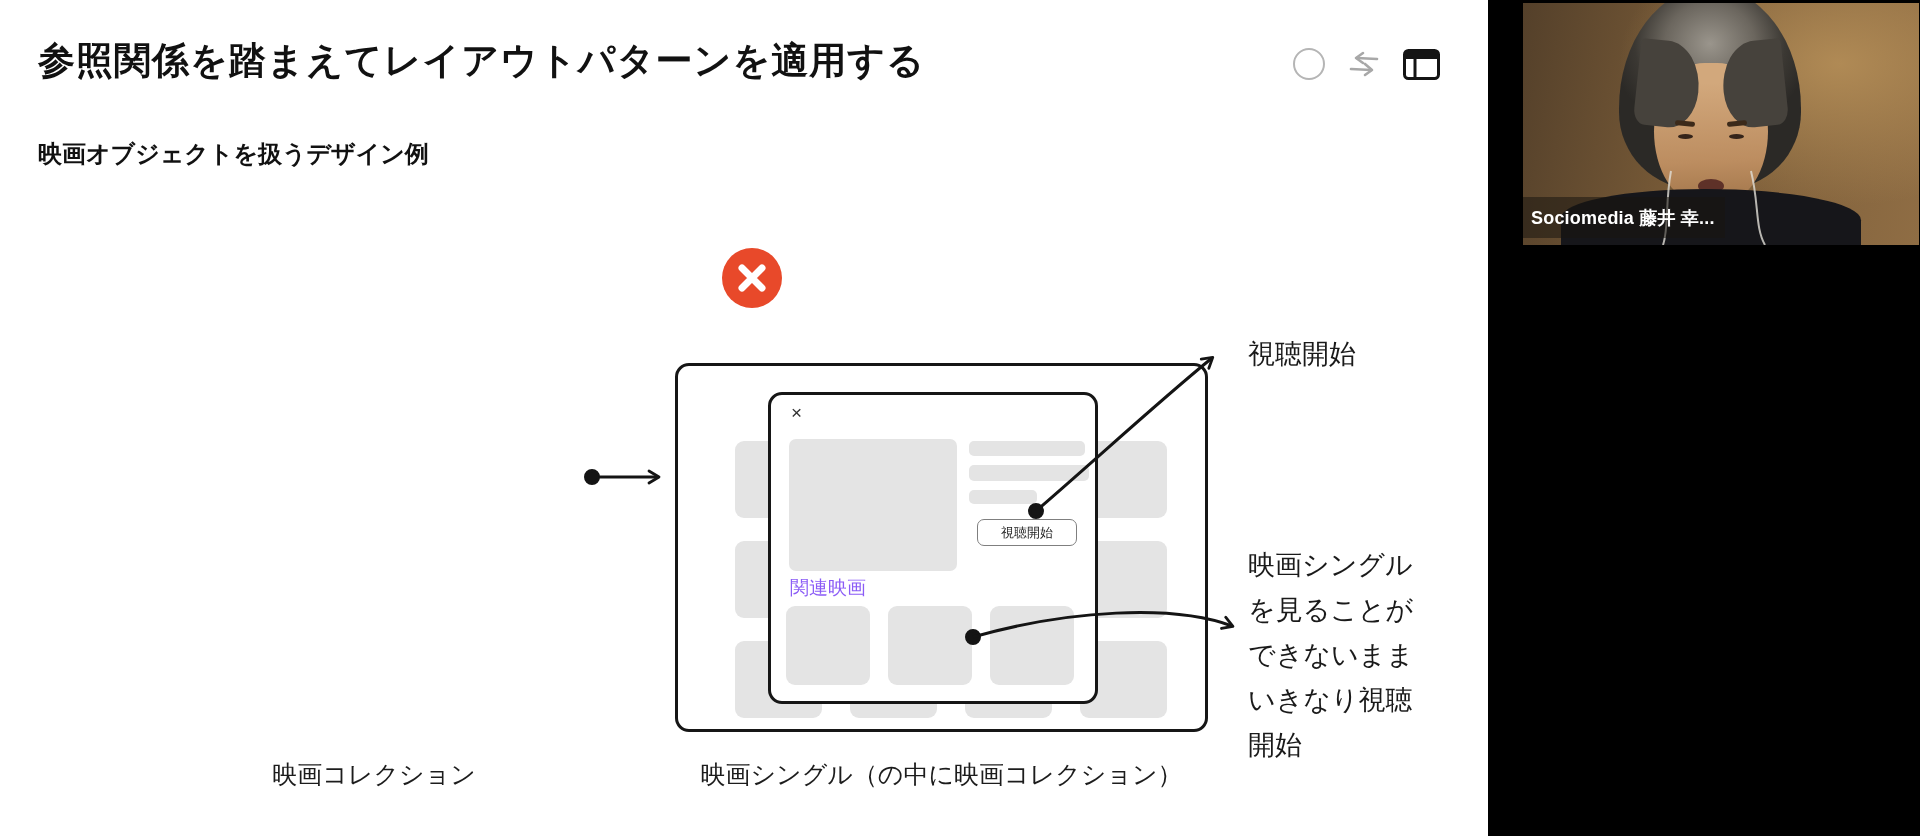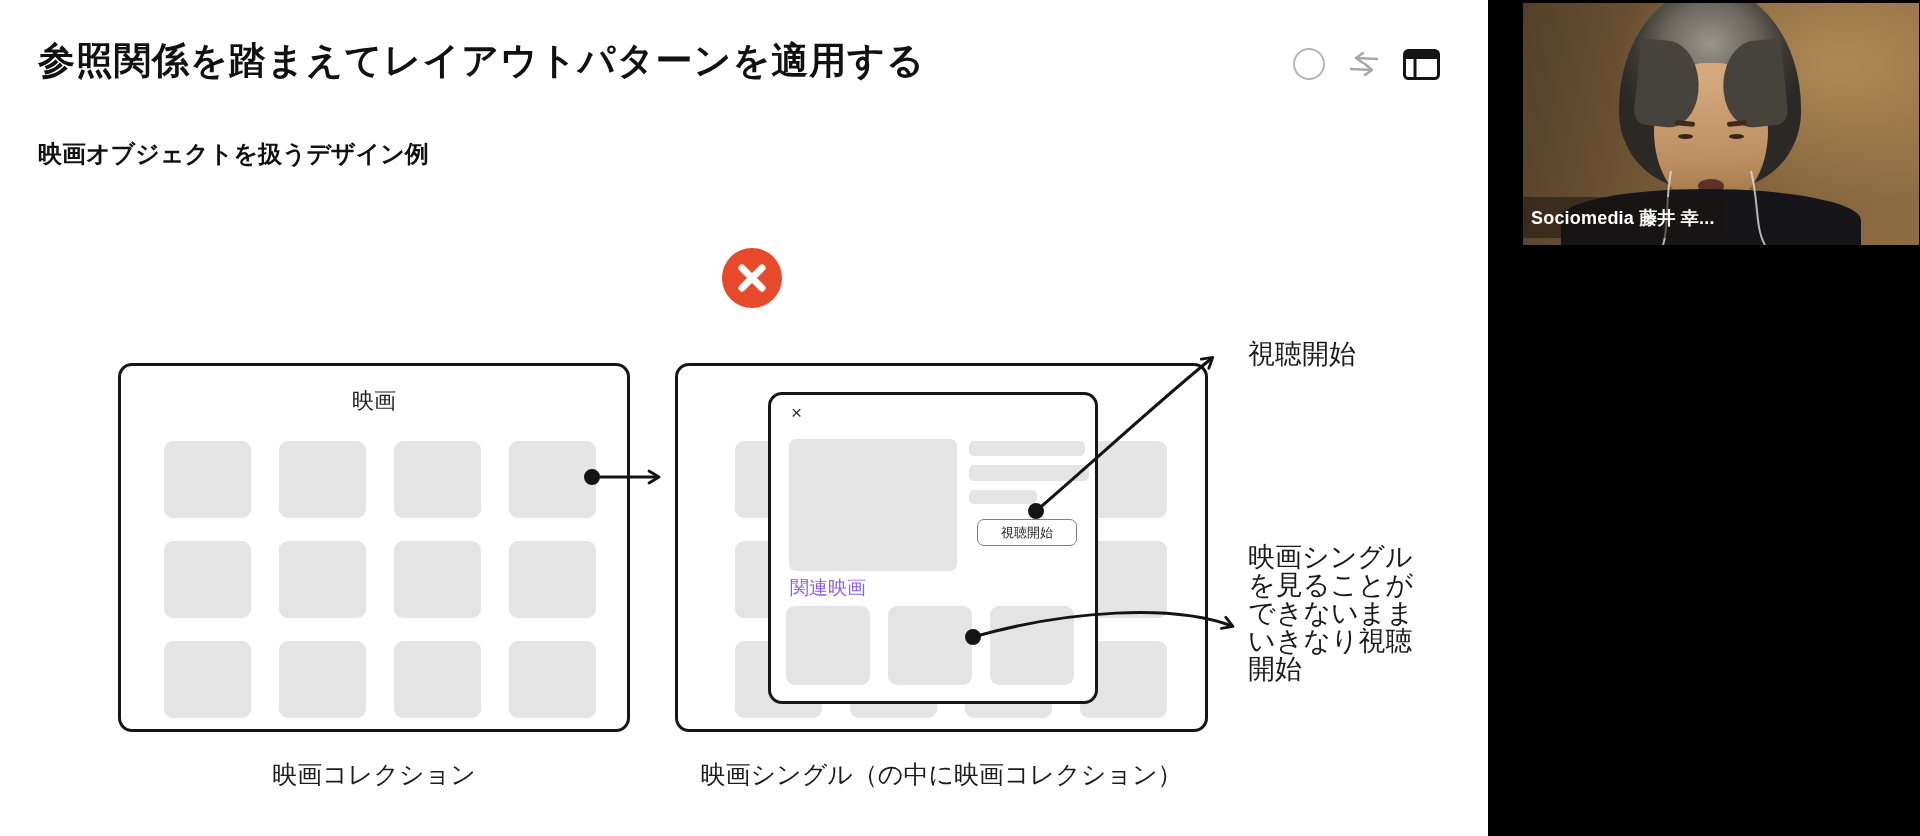--- a/index.html
+++ b/index.html
@@ -49,21 +49,21 @@
   .related-row .thumb { width:84px; height:79px; }
 
   
   .caption { position:absolute; font-size:25px; color:#1c1c1c; text-align:center; }
   #caption-left  { left:110px; top:758px; width:512px; }
   #caption-right { left:655px; top:758px; width:557px; }
 
   
   .ann { position:absolute; font-size:27px; color:#1a1a1a; }
   #ann-watch { left:1240px; top:336px; }
-  #ann-problem { left:1240px; top:543px; line-height:28px; white-space:pre-line; }
+  #ann-problem { left:1240px; top:543px; line-height:45px; white-space:pre-line; }
 
   
   #arrows { position:absolute; left:0; top:0; width:1488px; height:836px; pointer-events:none; }
 
   
   #video-col { position:absolute; left:1488px; top:0; width:432px; height:836px; background:#000; }
   #webcam { position:absolute; left:35px; top:3px; width:396px; height:242px; overflow:hidden; background:
       radial-gradient(90% 95% at 80% 25%, #b08a55 0%, rgba(0,0,0,0) 62%),
       linear-gradient(100deg, #54402a 0%, #7a5c38 45%, #8f6d44 100%); }
   .hair { position:absolute; left:96px; top:-16px; width:182px; height:202px;
@@ -117,37 +117,20 @@
       </div>
     </div>
 
     <div class="error-badge">
       <svg width="60" height="60" viewBox="0 0 60 60">
         <circle id="error-circle" cx="30" cy="30" r="30" fill="#E8492A"></circle>
         <path d="M20 20 L40 40 M40 20 L20 40" stroke="#fff" stroke-width="7" stroke-linecap="round"></path>
       </svg>
     </div>
 
-    <div class="panel" id="left-panel">
-      <div class="panel-title">映画</div>
-      <div class="grid" id="left-grid">
-          <div class="thumb"></div>
-          <div class="thumb"></div>
-          <div class="thumb"></div>
-          <div class="thumb"></div>
-          <div class="thumb"></div>
-          <div class="thumb"></div>
-          <div class="thumb"></div>
-          <div class="thumb"></div>
-          <div class="thumb"></div>
-          <div class="thumb"></div>
-          <div class="thumb"></div>
-          <div class="thumb"></div>
-        </div>
-    </div>
 
     <div class="panel" id="right-panel">
       <div class="grid" id="right-grid">
           <div class="thumb"></div>
           <div class="thumb"></div>
           <div class="thumb"></div>
           <div class="thumb"></div>
           <div class="thumb"></div>
           <div class="thumb"></div>
           <div class="thumb"></div>

